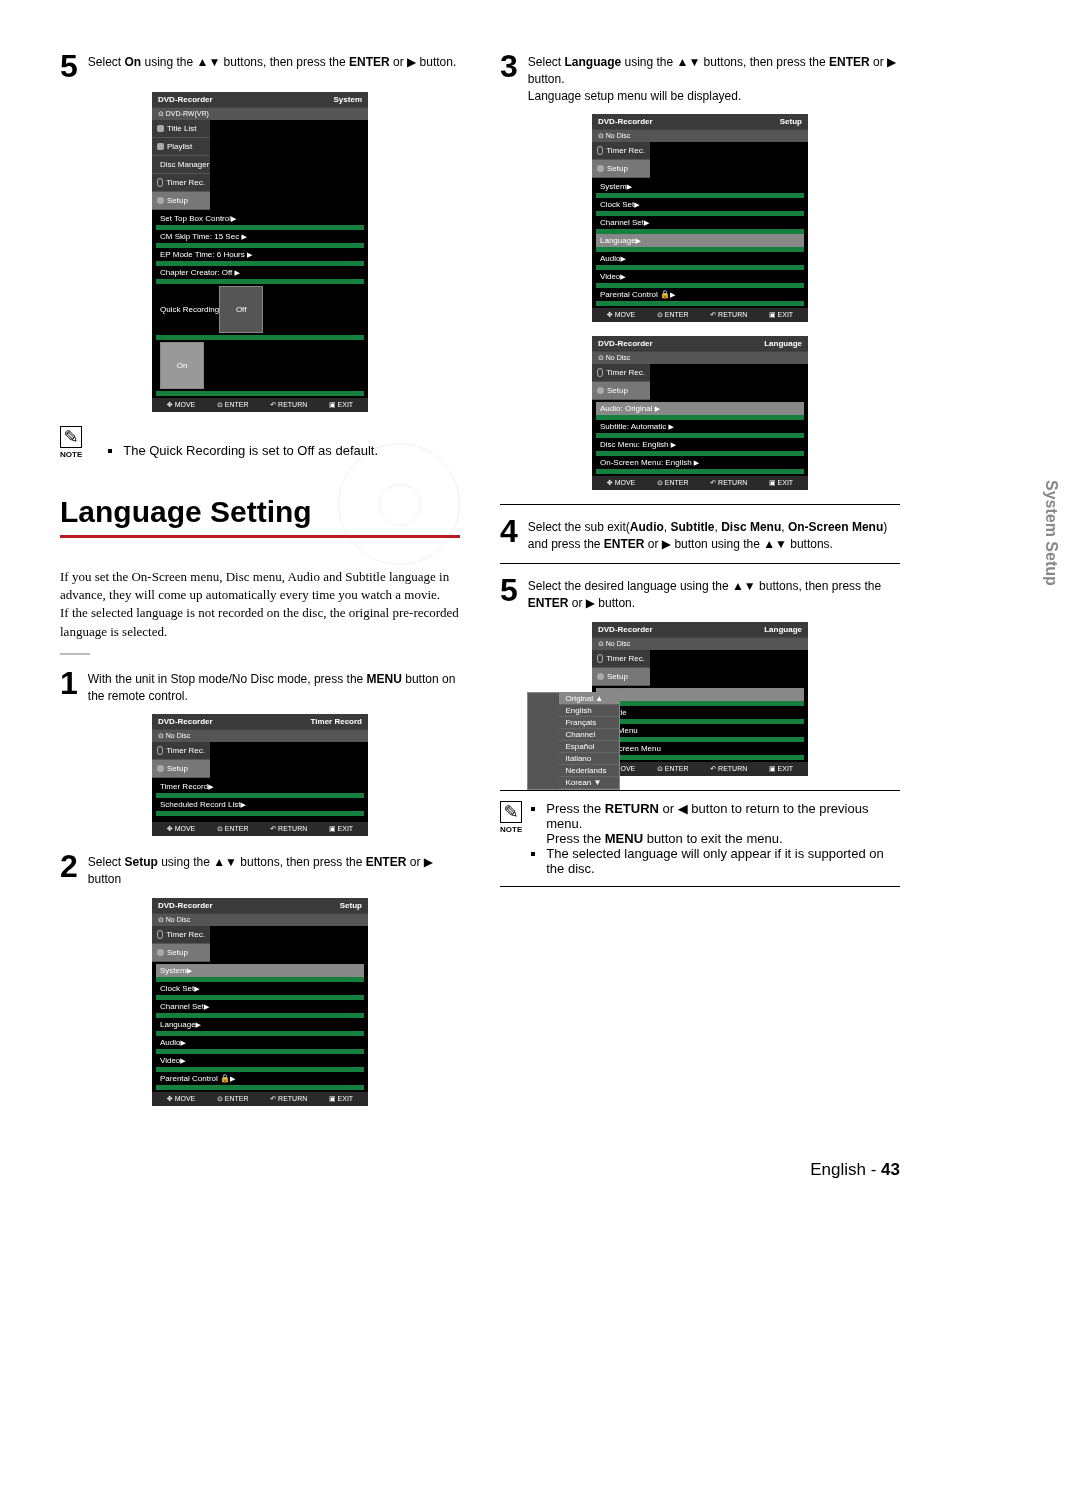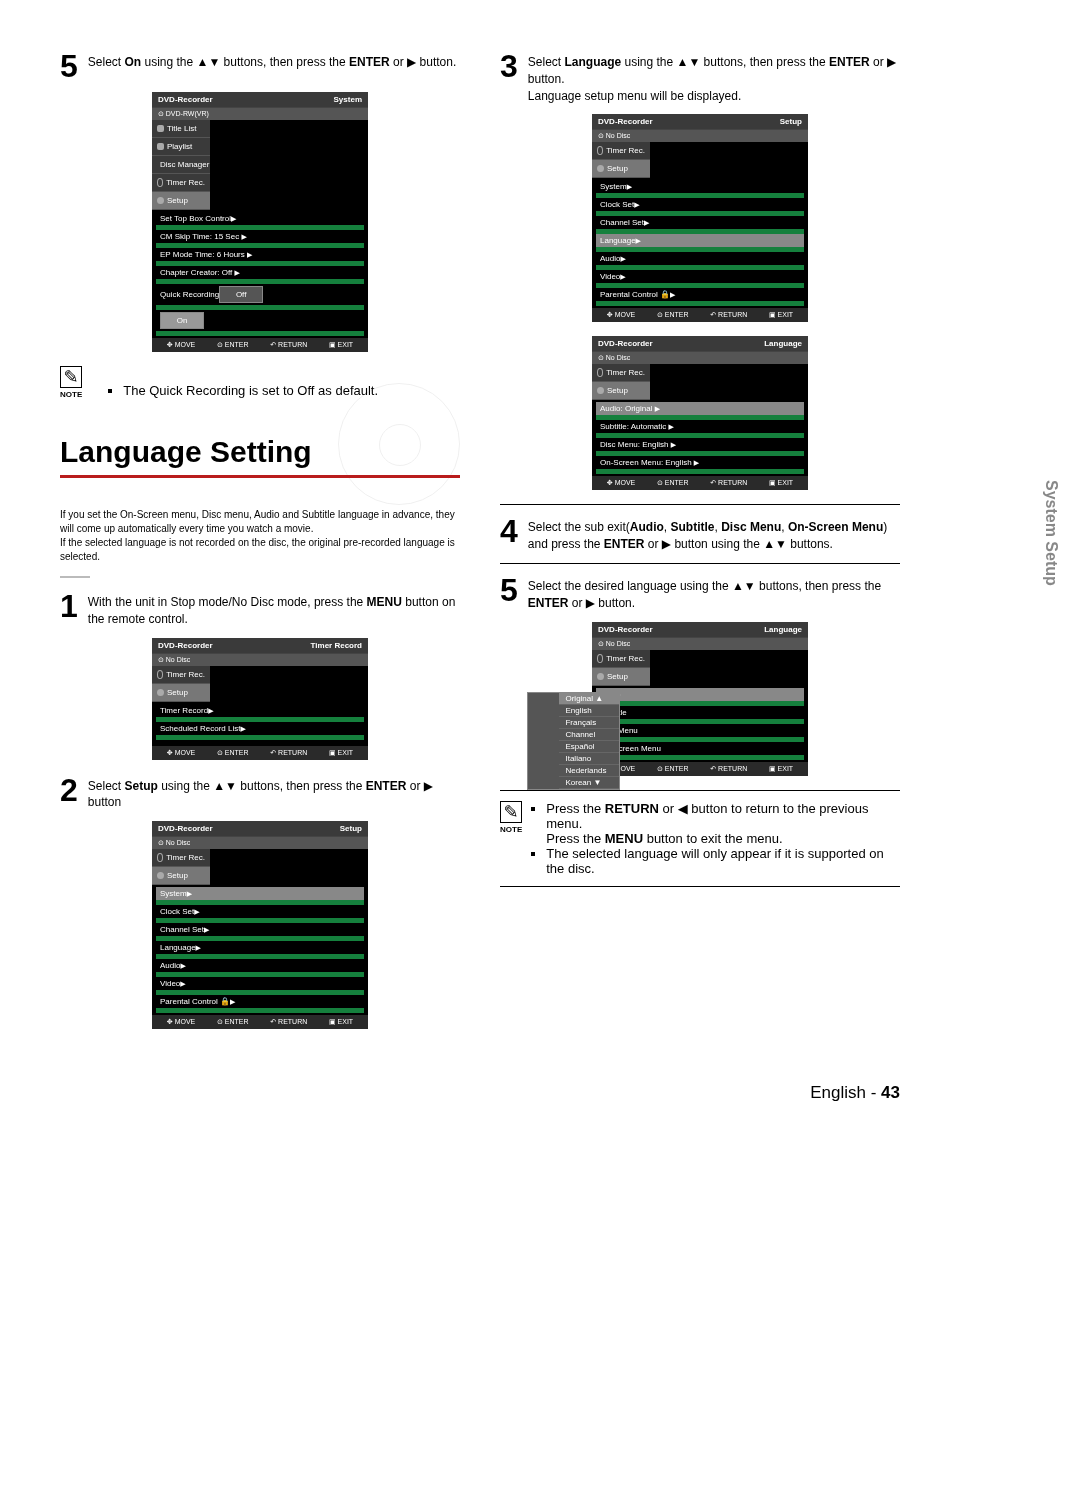--- a/index.html
+++ b/index.html
@@ -148,23 +148,24 @@
     content: "";
     position: absolute;
     left: 40px;
     top: 40px;
     width: 40px;
     height: 40px;
     border: 1px solid #ccc;
     border-radius: 50%;
   }
   .intro {
-    font-size: 10px;
+    font-size: 13px;
     line-height: 1.4;
     margin: 30px 0 6px 0;
+    font-family: Liberation Serif, serif;
   }
   hr.light {
     border: none;
     border-top: 2px solid #bbb;
     width: 30px;
     margin: 12px 0;
   }
   hr.full {
     border: none;
     border-top: 1px solid #000;
@@ -190,21 +191,21 @@
   }
   .bullet-list li {
     list-style: none;
     margin: 3px 0;
   }
   .bullet-list li::before {
     content: "• ";
   }
   .opt-box {
     border: 1px solid #888;
-    padding: 3px 6px;
+    padding: 18px 6px;
     min-width: 30px;
     text-align: center;
     display: inline-block;
     background: #555;
   }
   .opt-box.sel {
     background: #999;
   }
   .dd-list {
     background: #555;

